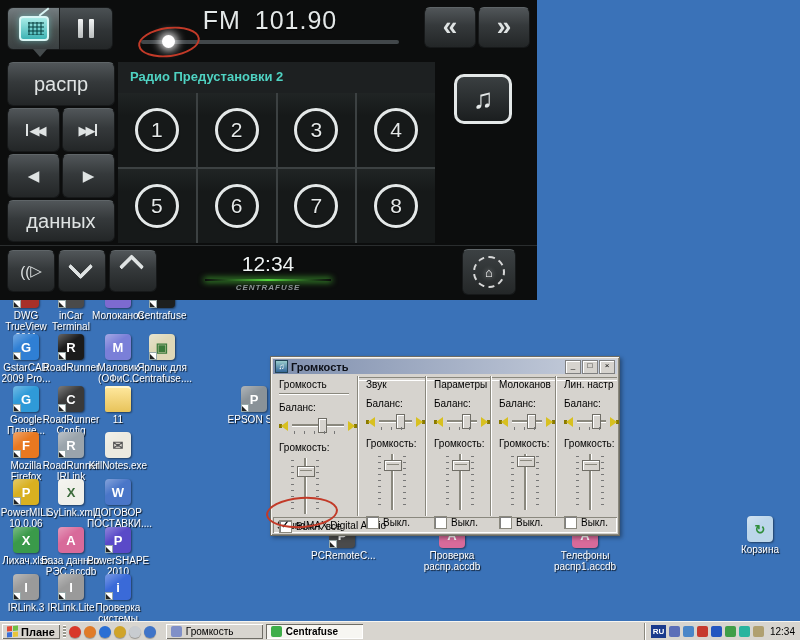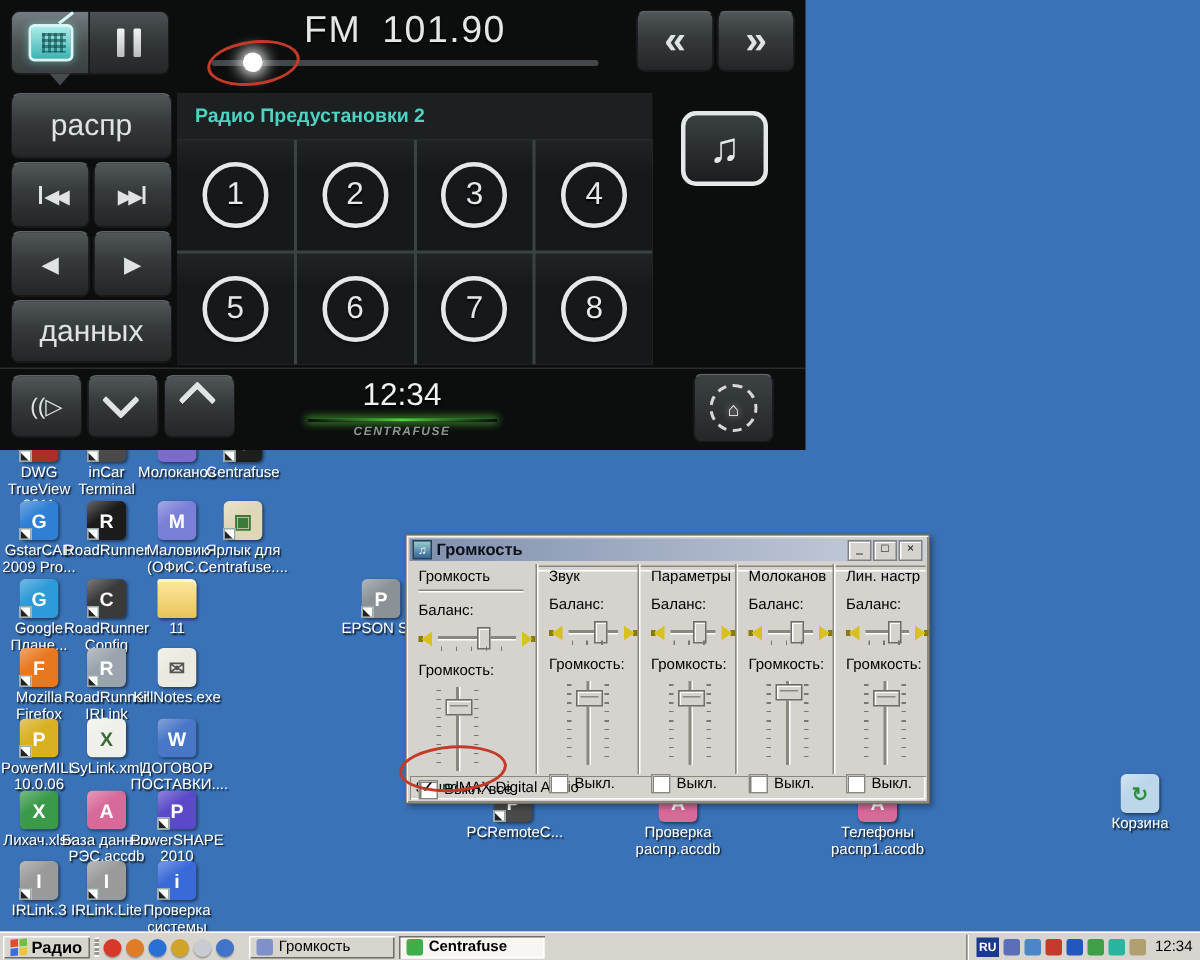--- a/index.html
+++ b/index.html
@@ -512,21 +512,21 @@
   <div class="ann ann2"></div>
 
   <div class="tb">
     <div class="tb-start">
       <span class="flag">
           <i></i>
           <i></i>
           <i></i>
           <i></i>
         </span>
-      <span>Радио</span>
+      <span>Плане</span>
     </div>
     <div class="tb-grip"></div>
     <div class="ql" id="ql">
         <span class="dot" style="background: rgb(216, 56, 42);"></span>
         <span class="dot" style="background: rgb(224, 123, 40);"></span>
         <span class="dot" style="background: rgb(42, 111, 212);"></span>
         <span class="dot" style="background: rgb(208, 164, 40);"></span>
         <span class="dot" style="background: rgb(200, 204, 208);"></span>
         <span class="dot" style="background: rgb(63, 116, 200);"></span>
       </div>

